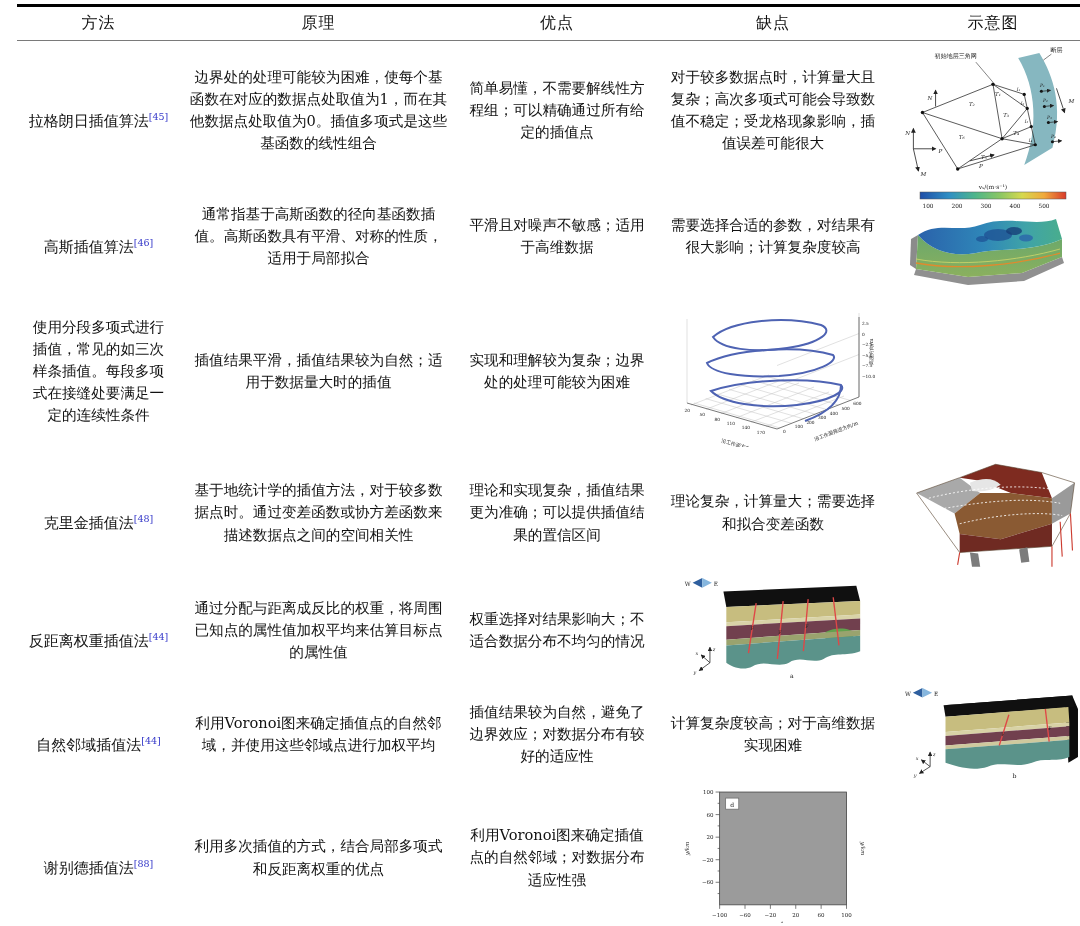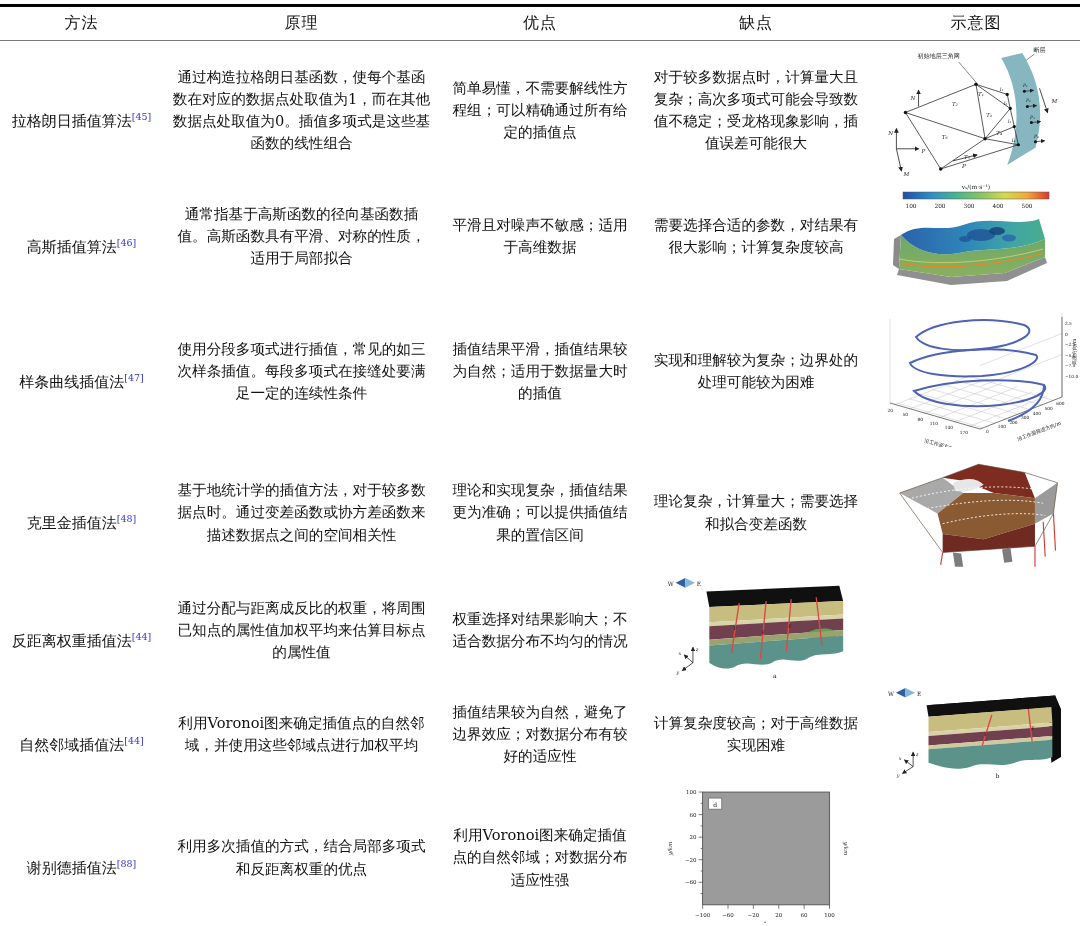--- a/index.html
+++ b/index.html
@@ -1,16 +1,16 @@
 <!DOCTYPE html>
 <html><head>
 <meta charset="utf-8">
 <style>
   html,body{margin:0;padding:0;background:#fff;}
-  .page{width:1080px;height:923px;box-sizing:border-box;padding:4px 0 0 0;overflow:hidden;
+  .page{width:1080px;height:923px;box-sizing:border-box;padding:4px 0 0 17px;overflow:hidden;
         font-family:"DejaVu Serif","Liberation Serif",serif;color:#111;background:#fff;}
   .rule-thick{height:3px;background:#000;margin:0;}
   .rule-thin{height:0;border-bottom:1.6px solid #7a7a7a;}
   .grid{display:grid;grid-template-columns:163px 277px 200px 232px 208px;}
   .hrow{align-items:center;min-height:33px;}
   .hcell{text-align:center;font-size:16px;letter-spacing:1px;}
   .trow{align-items:center;}
   .cell{display:flex;align-items:center;justify-content:center;text-align:center;
         font-size:14.6px;line-height:1.52;padding:4px 9px;box-sizing:border-box;}
   .cell .txt{width:100%;}
@@ -38,21 +38,21 @@
   </div>
   <div class="rule-thin"></div>
 
   <div class="grid trow r1">
     <div class="cell method">
         <div class="txt">
       <span>拉格朗日插值算法</span><sup class="ref">[45]</sup>
     </div>
       </div>
     <div class="cell">
-        <div class="txt">通过构造拉格朗日基函数，使每个基函数在对应的数据点处取值为1，而在其他数据点处取值为0。插值多项式是这些基函数的线性组合</div>
+        <div class="txt">边界处的处理可能较为困难，使每个基函数在对应的数据点处取值为1，而在其他数据点处取值为0。插值多项式是这些基函数的线性组合</div>
       </div>
     <div class="cell">
         <div class="txt">简单易懂，不需要解线性方程组；可以精确通过所有给定的插值点</div>
       </div>
     <div class="cell">
         <div class="txt">对于较多数据点时，计算量大且复杂；高次多项式可能会导致数值不稳定；受龙格现象影响，插值误差可能很大</div>
       </div>
     <div class="figc">
       <svg viewBox="0 0 195 132" width="197" height="133">
         <defs>
@@ -185,25 +185,20 @@
           <ellipse cx="80" cy="22" rx="14" ry="6" fill="#1d4f93" opacity="0.75"></ellipse>
           <ellipse cx="96" cy="18" rx="8" ry="4" fill="#173f78" opacity="0.8"></ellipse>
           <ellipse cx="64" cy="26" rx="6" ry="3" fill="#1d4f93" opacity="0.7"></ellipse>
           <ellipse cx="108" cy="25" rx="7" ry="3.4" fill="#2a62ab" opacity="0.75"></ellipse>
         </g>
       </svg>
     </div>
   </div>
 
   <div class="grid trow r3">
-    <div class="cell method">
-        <div class="txt">
-      <span>样条曲线插值法</span><sup class="ref">[47]</sup>
-    </div>
-      </div>
     <div class="cell">
         <div class="txt">使用分段多项式进行插值，常见的如三次样条插值。每段多项式在接缝处要满足一定的连续性条件</div>
       </div>
     <div class="cell">
         <div class="txt">插值结果平滑，插值结果较为自然；适用于数据量大时的插值</div>
       </div>
     <div class="cell">
         <div class="txt">实现和理解较为复杂；边界处的处理可能较为困难</div>
       </div>
     <div class="figc">

